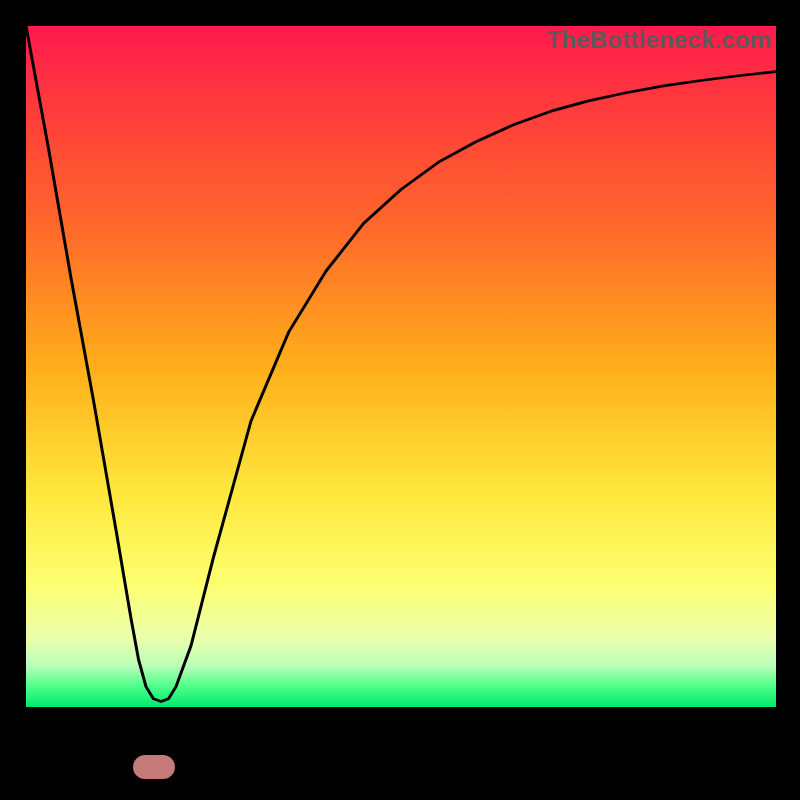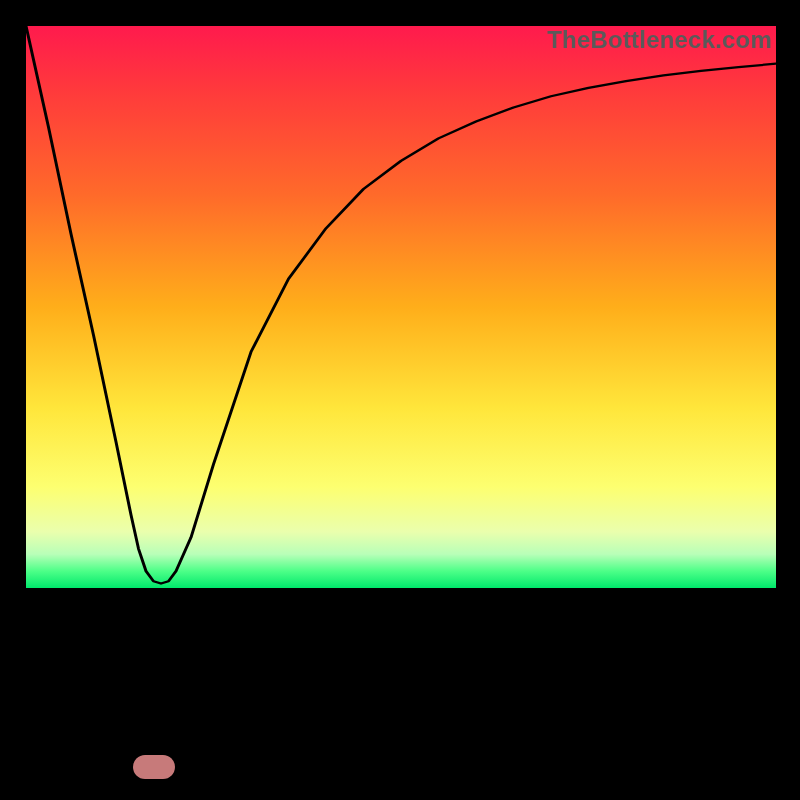--- a/index.html
+++ b/index.html
@@ -8,21 +8,21 @@
     position: relative;
     width: 800px;
     height: 800px;
     background: #000;
   }
   .plot-area {
     position: absolute;
     left: 26px;
     top: 26px;
     width: 750px;
-    height: 562px;
+    height: 681px;
     background: linear-gradient(
       to bottom,
       #ff1a4d 0%,
       #ff3b3b 12%,
       #ff6a2a 30%,
       #ffae1a 50%,
       #ffe63b 68%,
       #fdff70 82%,
       #eaffad 90%,
       #b8ffb8 94%,

